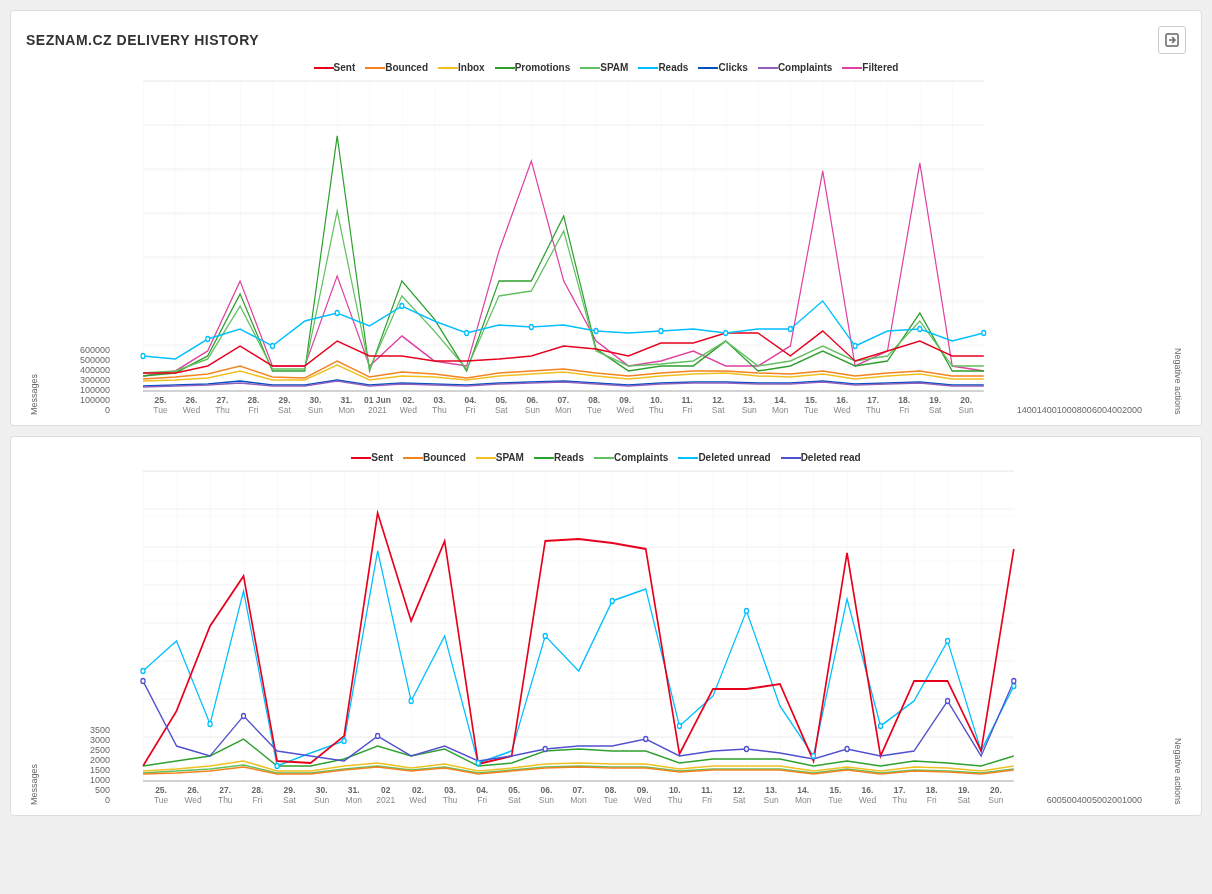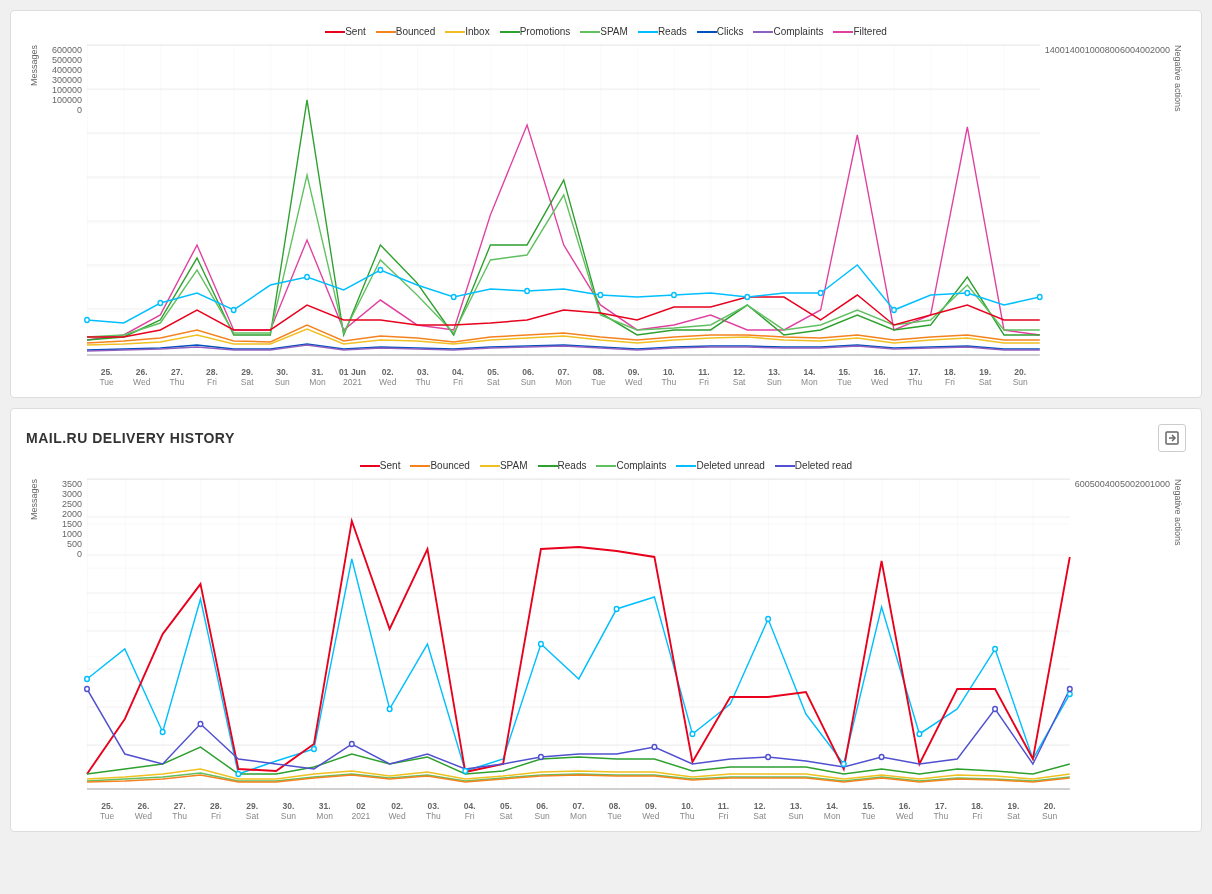--- a/index.html
+++ b/index.html
@@ -46,29 +46,31 @@
       justify-content: center;
       flex-wrap: wrap;
       gap: 10px;
       margin-bottom: 8px;
       font-size: 10px;
     }
     .legend-item {
       display: flex;
       align-items: center;
       gap: 0;
+      font-weight: bold;
     }
     .legend-line {
       width: 20px;
       height: 2px;
       display: inline-block;
     }
     .chart-svg-wrapper {
       display: flex;
-      align-items: flex-start;
+      align-items: flex-end;
+      gap: 28px;
     }
     .y-axis-left {
       display: flex;
       flex-direction: column;
       justify-content: space-between;
       align-items: flex-end;
       padding-right: 5px;
       font-size: 9px;
       color: #666;
       min-width: 45px;
@@ -108,27 +110,37 @@
       justify-content: space-between;
       margin-top: 2px;
       padding: 0 2px;
     }
     .x-label {
       text-align: center;
       font-size: 8.5px;
       color: #666;
       flex: 1;
     }
-    .x-label .day-num { font-weight: bold; margin-top: 8px; }
+    .x-label .day-num { font-weight: bold; }
     .x-label .day-name { color: #888; }
   </style>
 </head>
 <body>
 
 <div class="chart-container">
+  <div class="chart-header">
+    <span class="chart-title">SEZNAM.CZ DELIVERY HISTORY</span>
+    <div class="export-icon" title="Export">
+      <svg width="14" height="14" viewBox="0 0 14 14" fill="none" stroke="#666" stroke-width="1.5">
+        <rect x="1" y="1" width="12" height="12" rx="1"></rect>
+        <line x1="4" y1="7" x2="10" y2="7"></line>
+        <polyline points="7,4 10,7 7,10"></polyline>
+      </svg>
+    </div>
+  </div>
 
   <div class="legend">
     <div class="legend-item">
         <span class="legend-line" style="background:#e8001c"></span>
         <span>Sent</span>
       </div>
     <div class="legend-item">
         <span class="legend-line" style="background:#f4831f"></span>
         <span>Bounced</span>
       </div>
@@ -348,30 +360,20 @@
       <span>600</span>
       <span>400</span>
       <span>200</span>
       <span>0</span>
     </div>
     <div class="y-axis-label-right">Negative actions</div>
   </div>
 </div>
 
 <div class="chart-container">
-  <div class="chart-header">
-    <span class="chart-title">MAIL.RU DELIVERY HISTORY</span>
-    <div class="export-icon" title="Export">
-      <svg width="14" height="14" viewBox="0 0 14 14" fill="none" stroke="#666" stroke-width="1.5">
-        <rect x="1" y="1" width="12" height="12" rx="1"></rect>
-        <line x1="4" y1="7" x2="10" y2="7"></line>
-        <polyline points="7,4 10,7 7,10"></polyline>
-      </svg>
-    </div>
-  </div>
 
   <div class="legend">
     <div class="legend-item">
         <span class="legend-line" style="background:#e8001c"></span>
         <span>Sent</span>
       </div>
     <div class="legend-item">
         <span class="legend-line" style="background:#f4831f"></span>
         <span>Bounced</span>
       </div>

